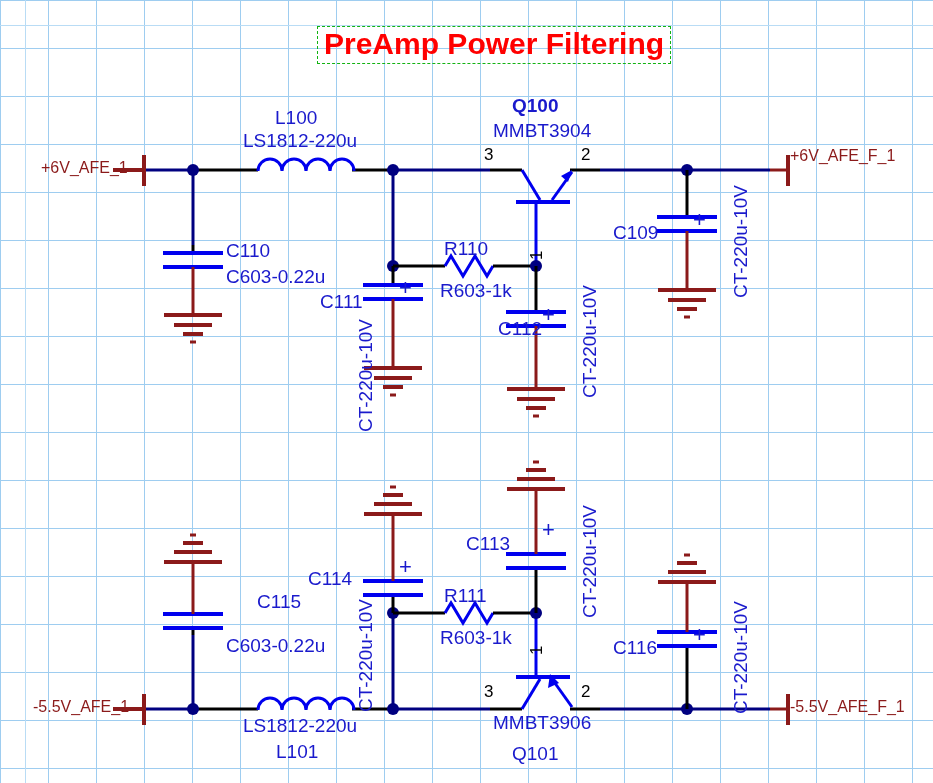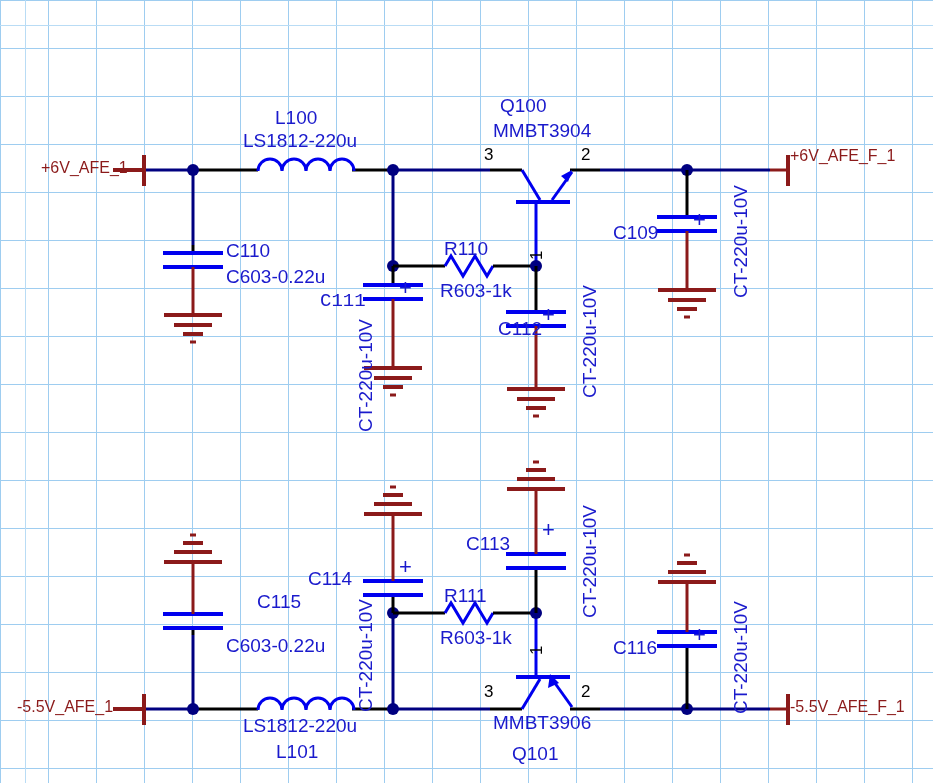--- a/index.html
+++ b/index.html
@@ -260,40 +260,41 @@
       <line x1="657" y1="646" x2="717" y2="646" stroke="#0000ee" stroke-width="4"></line>
       <line x1="657" y1="632" x2="717" y2="632" stroke="#0000ee" stroke-width="4"></line>
       <line x1="687" y1="632" x2="687" y2="582" stroke="#8b1a1a" stroke-width="3"></line>
       <line x1="658" y1="582" x2="716" y2="582" stroke="#8b1a1a" stroke-width="4"></line>
       <line x1="668" y1="572" x2="706" y2="572" stroke="#8b1a1a" stroke-width="4"></line>
       <line x1="677" y1="563" x2="697" y2="563" stroke="#8b1a1a" stroke-width="4"></line>
       <line x1="684" y1="555" x2="690" y2="555" stroke="#8b1a1a" stroke-width="3"></line>
     </g>
   </svg>
 
+  <div class="title-box">PreAmp Power Filtering</div>
 
   <div class="lbl port" style="left:41px;top:160px;">+6V_AFE_1</div>
   <div class="lbl port" style="left:790px;top:148px;">+6V_AFE_F_1</div>
 
-  <div class="lbl port" style="left:17px;top:699px;">-5.5V_AFE_1</div>
+  <div class="lbl port" style="left:33px;top:699px;">-5.5V_AFE_1</div>
   <div class="lbl port" style="left:790px;top:699px;">-5.5V_AFE_F_1</div>
 
   <div class="lbl" style="left:275px;top:108px;">L100</div>
   <div class="lbl" style="left:243px;top:131px;">LS1812-220u</div>
 
-  <div class="lbl" style="left:500px;top:96px;">Q100</div>
+  <div class="lbl" style="left:512px;top:96px;font-weight:bold;">Q100</div>
   <div class="lbl" style="left:493px;top:121px;">MMBT3904</div>
   <div class="lbl pin" style="left:484px;top:146px;">3</div>
   <div class="lbl pin" style="left:581px;top:146px;">2</div>
   <div class="lbl pinrot" style="left:528px;top:260px;">1</div>
 
   <div class="lbl" style="left:226px;top:241px;">C110</div>
   <div class="lbl" style="left:226px;top:267px;">C603-0.22u</div>
 
-  <div class="lbl" style="left:320px;top:292px;font-family:Liberation Mono, monospace;">C111</div>
+  <div class="lbl" style="left:320px;top:292px;">C111</div>
   <div class="lbl vert" style="left:356px;top:432px;">CT-220u-10V</div>
   <div class="lbl" style="left:399px;top:277px;font-size:22px;">+</div>
 
   <div class="lbl" style="left:444px;top:239px;">R110</div>
   <div class="lbl" style="left:440px;top:281px;">R603-1k</div>
 
   <div class="lbl" style="left:466px;top:319px;margin-left:32px;">C112</div>
   <div class="lbl vert" style="left:580px;top:398px;">CT-220u-10V</div>
   <div class="lbl" style="left:542px;top:304px;font-size:22px;">+</div>
 

